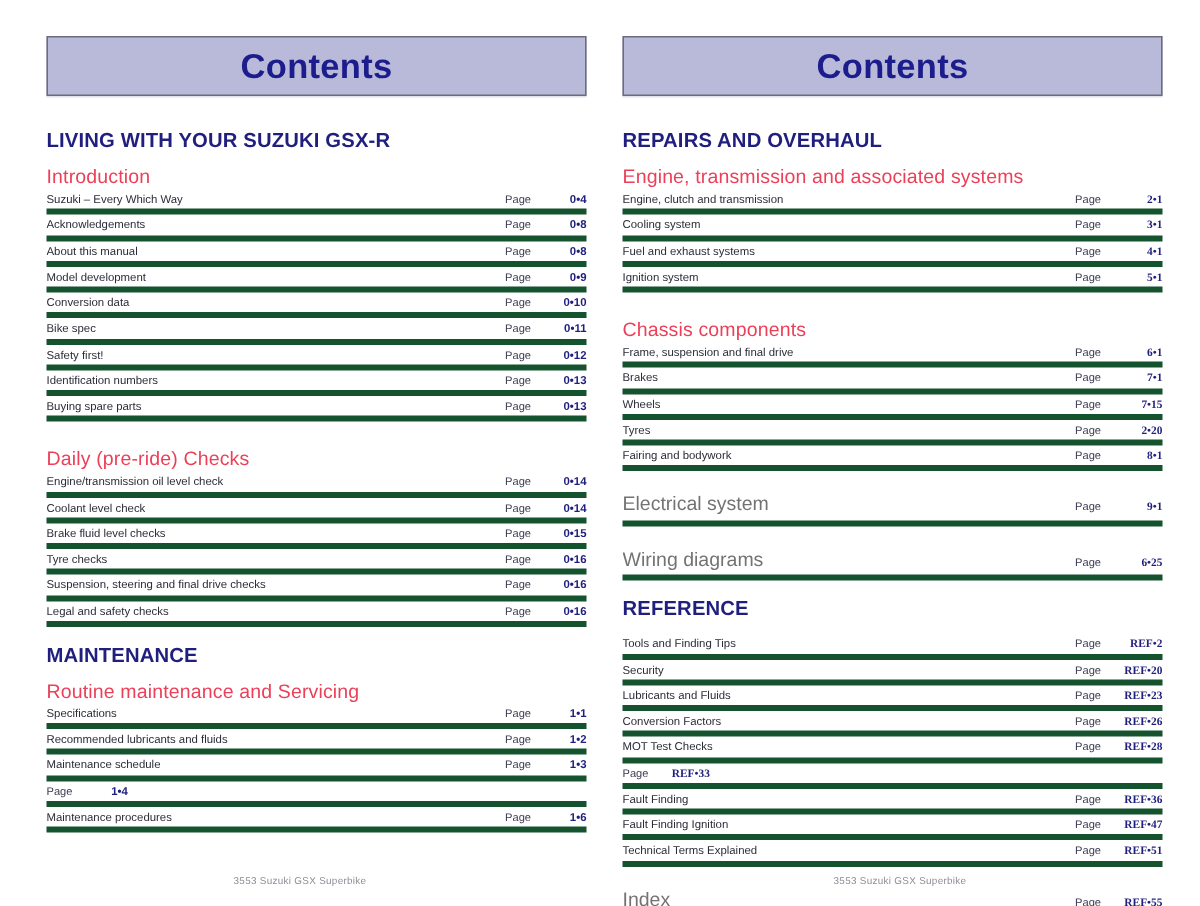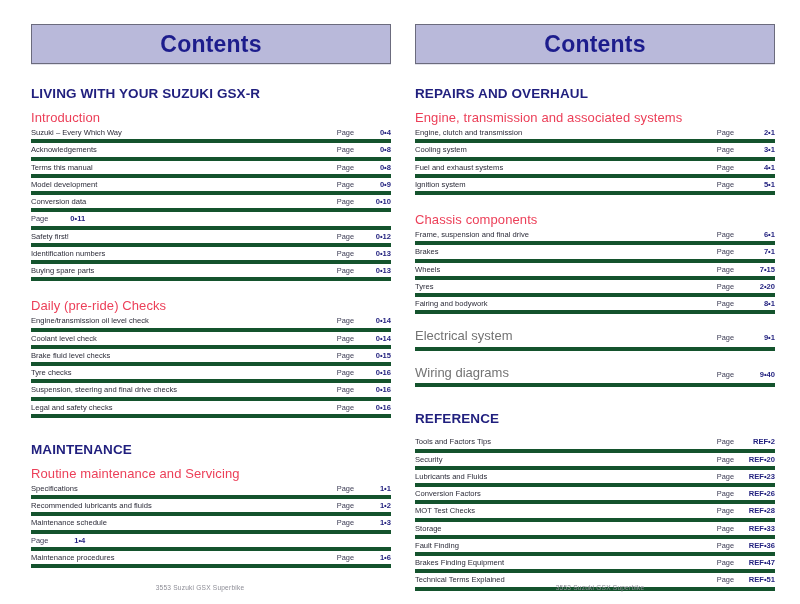--- a/index.html
+++ b/index.html
@@ -57,21 +57,21 @@
     padding-top: 22px;
   }
   .major-heading {
     color: #201f7e;
     font-size: 13.5px;
     font-weight: bold;
     letter-spacing: 0.1px;
     margin: 0 0 9px 0;
   }
   .major-heading.spaced-top {
-    margin-top: 24px;
+    margin-top: 11px;
   }
   .sub-heading {
     color: #ec3f58;
     font-size: 13px;
     font-weight: normal;
     letter-spacing: 0.1px;
     margin: 0 0 1px 0;
   }
   .sub-heading.spaced-top {
     margin-top: 17px;
@@ -107,20 +107,21 @@
   .entry-pagenum {
     flex: 0 0 auto;
     width: 30px;
     text-align: right;
     font-weight: bold;
     color: #201f7e;
     font-size: 7.6px;
   }
   .page-right .entry-pagenum {
     width: 34px;
+    font-family: Liberation Serif, serif;
   }
   
   .entry.entry-big {
     padding: 3px 0 2px 0;
   }
   .entry.entry-big .entry-title {
     color: #737373;
     font-size: 13px;
   }
   .entry.entry-big .entry-pagelabel {
@@ -161,35 +162,36 @@
             <span class="entry-title">Suzuki – Every Which Way</span>
             <span class="entry-pagelabel">Page</span>
             <span class="entry-pagenum">0•4</span>
           </div>
           <div class="entry">
             <span class="entry-title">Acknowledgements</span>
             <span class="entry-pagelabel">Page</span>
             <span class="entry-pagenum">0•8</span>
           </div>
           <div class="entry">
-            <span class="entry-title">Terms this manual</span>
+            <span class="entry-title">About this manual</span>
             <span class="entry-pagelabel">Page</span>
             <span class="entry-pagenum">0•8</span>
           </div>
           <div class="entry">
             <span class="entry-title">Model development</span>
             <span class="entry-pagelabel">Page</span>
             <span class="entry-pagenum">0•9</span>
           </div>
           <div class="entry">
             <span class="entry-title">Conversion data</span>
             <span class="entry-pagelabel">Page</span>
             <span class="entry-pagenum">0•10</span>
           </div>
           <div class="entry">
+            <span class="entry-title">Bike spec</span>
             <span class="entry-pagelabel">Page</span>
             <span class="entry-pagenum">0•11</span>
           </div>
           <div class="entry">
             <span class="entry-title">Safety first!</span>
             <span class="entry-pagelabel">Page</span>
             <span class="entry-pagenum">0•12</span>
           </div>
           <div class="entry">
             <span class="entry-title">Identification numbers</span>
@@ -330,26 +332,26 @@
         <div class="entry-big-spacer"></div>
         <div class="entry entry-big">
           <span class="entry-title">Electrical system</span>
           <span class="entry-pagelabel">Page</span>
           <span class="entry-pagenum">9•1</span>
         </div>
         <div class="entry-big-spacer"></div>
         <div class="entry entry-big">
           <span class="entry-title">Wiring diagrams</span>
           <span class="entry-pagelabel">Page</span>
-          <span class="entry-pagenum">9•40</span>
+          <span class="entry-pagenum">6•25</span>
         </div>
         <div class="major-heading spaced-top">REFERENCE</div>
         <div class="group">
           <div class="entry">
-            <span class="entry-title">Tools and Factors Tips</span>
+            <span class="entry-title">Tools and Finding Tips</span>
             <span class="entry-pagelabel">Page</span>
             <span class="entry-pagenum">REF•2</span>
           </div>
           <div class="entry">
             <span class="entry-title">Security</span>
             <span class="entry-pagelabel">Page</span>
             <span class="entry-pagenum">REF•20</span>
           </div>
           <div class="entry">
             <span class="entry-title">Lubricants and Fluids</span>
@@ -360,31 +362,30 @@
             <span class="entry-title">Conversion Factors</span>
             <span class="entry-pagelabel">Page</span>
             <span class="entry-pagenum">REF•26</span>
           </div>
           <div class="entry">
             <span class="entry-title">MOT Test Checks</span>
             <span class="entry-pagelabel">Page</span>
             <span class="entry-pagenum">REF•28</span>
           </div>
           <div class="entry">
-            <span class="entry-title">Storage</span>
             <span class="entry-pagelabel">Page</span>
             <span class="entry-pagenum">REF•33</span>
           </div>
           <div class="entry">
             <span class="entry-title">Fault Finding</span>
             <span class="entry-pagelabel">Page</span>
             <span class="entry-pagenum">REF•36</span>
           </div>
           <div class="entry">
-            <span class="entry-title">Brakes Finding Equipment</span>
+            <span class="entry-title">Fault Finding Ignition</span>
             <span class="entry-pagelabel">Page</span>
             <span class="entry-pagenum">REF•47</span>
           </div>
           <div class="entry">
             <span class="entry-title">Technical Terms Explained</span>
             <span class="entry-pagelabel">Page</span>
             <span class="entry-pagenum">REF•51</span>
           </div>
         </div>
         <div class="entry-big-spacer"></div>

